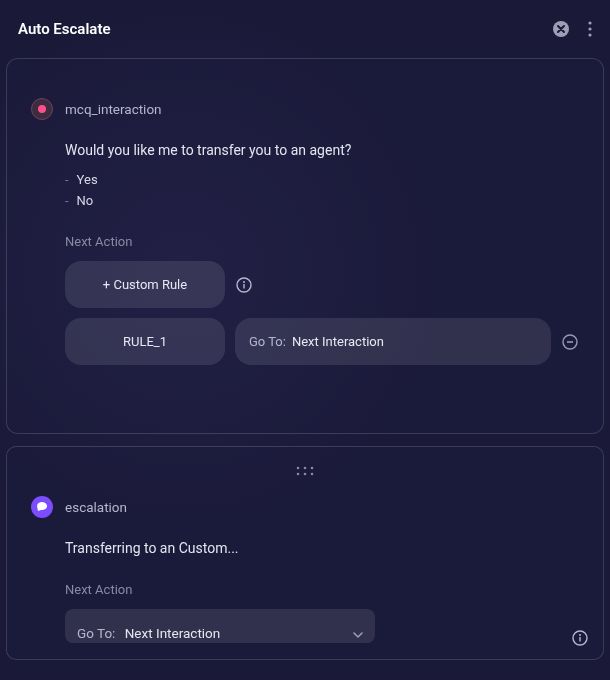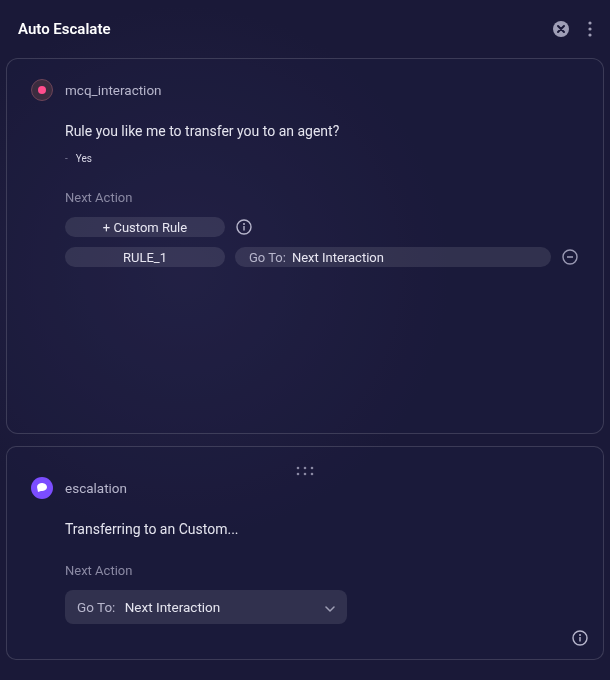--- a/index.html
+++ b/index.html
@@ -48,20 +48,21 @@
     position: relative;
   }
   .card-inner {
     padding: 20px 24px 24px 24px;
   }
   .node-row {
     display: flex;
     align-items: center;
     gap: 12px;
     margin-bottom: 22px;
+    margin-top: 19px;
   }
   .node-icon {
     width: 22px; height: 22px;
     border-radius: 50%;
     display: flex; align-items: center; justify-content: center;
     flex-shrink: 0;
   }
   .node-icon.mcq {
     background: #3b2c3f;
     border: 1px solid #6d4458;
@@ -86,41 +87,41 @@
     color: #e5e5ef;
     margin-bottom: 14px;
   }
   .options {
     margin-bottom: 26px;
   }
   .opt {
     display: flex;
     align-items: center;
     gap: 8px;
-    font-size: 10px;
+    font-size: 13px;
     color: #d8d7e6;
     margin-bottom: 6px;
   }
   .opt::before {
     content: "-";
     color: #7a7995;
   }
   .section-label {
     font-size: 13px;
     color: #8a89a3;
     margin-bottom: 12px;
   }
   .rule-row {
     display: flex;
     align-items: center;
     gap: 10px;
     margin-bottom: 10px;
   }
   .pill {
-    height: 20px;
+    height: 47px;
     border-radius: 16px;
     background: rgba(255,255,255,0.10);
     display: flex;
     align-items: center;
     justify-content: center;
     font-size: 13px;
     color: #e8e7f2;
   }
   .pill-narrow {
     width: 160px;
@@ -150,23 +151,22 @@
     position: absolute;
     top: 14px;
     left: 50%;
     transform: translateX(-50%);
   }
   .select-pill {
     height: 34px;
     border-radius: 8px;
     background: rgba(255,255,255,0.10);
     display: flex;
-    align-items: center;
-    padding: 4px 12px;
-    width: 282px;
+    padding: 16px 12px;
+    width: 310px;
     justify-content: space-between;
     font-size: 13.5px;
   }
   .select-pill .goto-label {
     color: #b7b6cc;
     margin-right: 6px;
   }
   .card2-info {
     position: absolute;
     right: 14px;
@@ -203,24 +203,27 @@
   </div>
 </div>
 
 <div class="card card1">
   <div class="card-inner">
     <div class="node-row">
       <span class="node-icon mcq"></span>
       <span class="node-name">mcq_interaction</span>
     </div>
     <div class="content">
-      <div class="question">Rule you like me to transfer you to an agent?</div>
+      <div class="question">Would you like me to transfer you to an agent?</div>
       <div class="options">
         <div class="opt">
             <span>Yes</span>
+          </div>
+        <div class="opt">
+            <span>No</span>
           </div>
       </div>
       <div class="section-label">Next Action</div>
 
       <div class="rule-row">
         <div class="pill pill-narrow">+ Custom Rule</div>
         <span class="info-circle">
           <svg width="16" height="16" viewBox="0 0 16 16">
             <circle cx="8" cy="8" r="7" fill="none" stroke="#b7b6cc" stroke-width="1.4"></circle>
             <circle cx="8" cy="5" r="1" fill="#b7b6cc"></circle>

